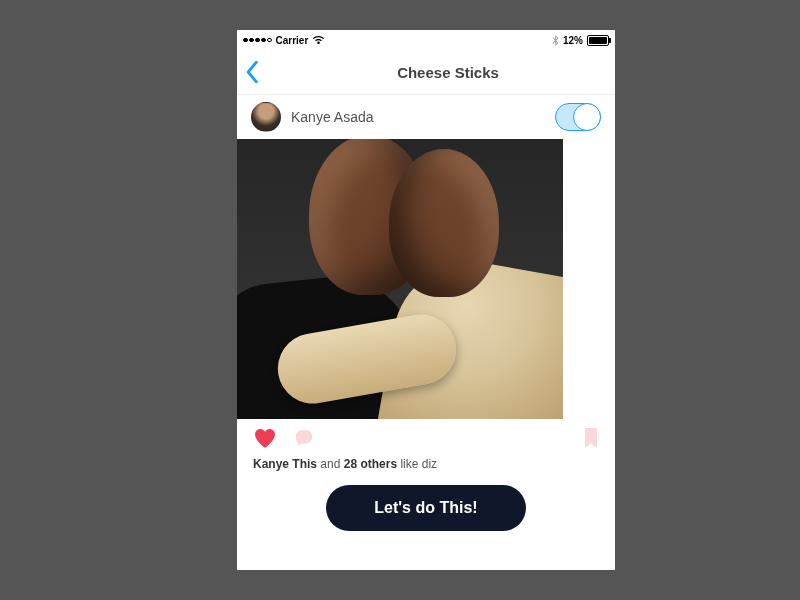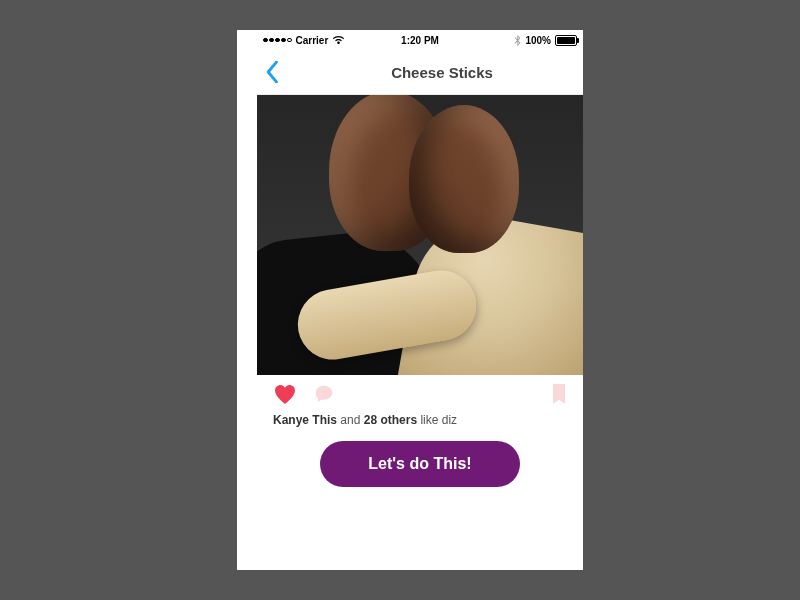--- a/index.html
+++ b/index.html
@@ -8,25 +8,24 @@
     width: 800px;
     height: 600px;
     background: #555555;
     font-family: -apple-system, "Helvetica Neue", Helvetica, Arial, sans-serif;
     -webkit-font-smoothing: antialiased;
   }
   .phone {
     position: absolute;
     top: 30px;
     left: 237px;
-    width: 326px;
+    width: 378px;
     height: 540px;
     background: #ffffff;
     overflow: hidden;
-    padding-left: 20px;
   }
   
   .status-bar {
     position: relative;
     height: 20px;
     font-size: 10px;
     font-weight: 600;
     color: #000;
     display: flex;
     align-items: center;
@@ -214,21 +213,21 @@
   }
   .likes-line b { color: #333; font-weight: 700; }
 
   
   .cta-wrap {
     display: flex;
     justify-content: center;
     padding: 6px 16px 0 16px;
   }
   .cta {
-    background: #701a75;
+    background: #0f172a;
     color: #fff;
     font-size: 16px;
     font-weight: 700;
     border: none;
     border-radius: 26px;
     padding: 14px 34px;
     min-width: 200px;
     text-align: center;
   }
 </style>
@@ -246,37 +245,43 @@
           <span class="dot fill"></span>
           <span class="dot"></span>
       </span>
       <span>Carrier</span>
       <svg class="wifi-svg" viewBox="0 0 14 10" fill="none">
         <path d="M7 9.3c.8 0 1.4-.6 1.4-1.4S7.8 6.5 7 6.5s-1.4.6-1.4 1.4.6 1.4 1.4 1.4z" fill="#000"></path>
         <path d="M3.3 5.4C4.3 4.5 5.6 4 7 4s2.7.5 3.7 1.4l-1 1C9 5.8 8 5.4 7 5.4s-2 .4-2.7 1l-1-1z" fill="#000"></path>
         <path d="M1 3.1C2.6 1.6 4.7.7 7 .7s4.4.9 6 2.4l-1 1C10.8 2.9 9 2.1 7 2.1S3.2 2.9 2 4.1l-1-1z" fill="#000"></path>
       </svg>
     </div>
-    <div class="status-clock">1:20 PM</div>
     <div class="status-right">
       <svg class="bt-svg" viewBox="0 0 7 12">
         <path d="M3.3 0v4.7L1 2.4.3 3.1 3 5.8V6L.3 8.8 1 9.5l2.3-2.3V12l3.4-3.4L4.4 6l2.3-2.6L3.3 0zm1 2.2 1.2 1.2-1.2 1.2V2.2zm0 5.2 1.2 1.2-1.2 1.2V7.4z" fill="#9a9a9a"></path>
       </svg>
-      <span>100%</span>
+      <span>12%</span>
       <span class="batt"></span>
     </div>
   </div>
 
   <div class="nav-bar">
     <svg class="back-chevron" viewBox="0 0 12 20">
       <path d="M10 1 2.5 10 10 19" stroke="#1ca0f2" stroke-width="2.6" fill="none" stroke-linecap="round" stroke-linejoin="round"></path>
     </svg>
     <div class="nav-title">Cheese Sticks</div>
   </div>
 
+  <div class="profile-row">
+    <div class="avatar"></div>
+    <div class="profile-name">Kanye Asada</div>
+    <div class="toggle">
+      <div class="toggle-knob"></div>
+    </div>
+  </div>
 
   <div class="content-image">
     <div class="bgwash"></div>
     <div class="body1"></div>
     <div class="body2"></div>
     <div class="arm"></div>
     <div class="head h1"></div>
     <div class="head h2"></div>
   </div>
 

